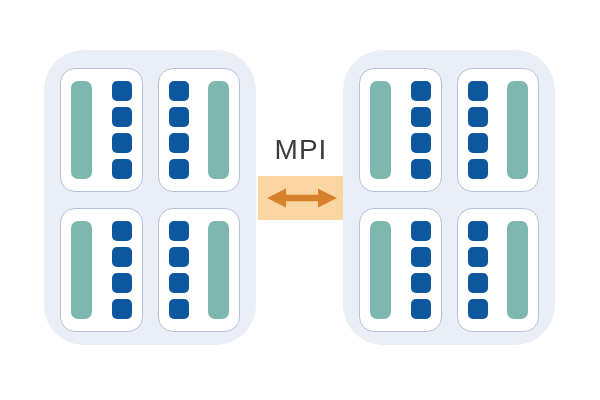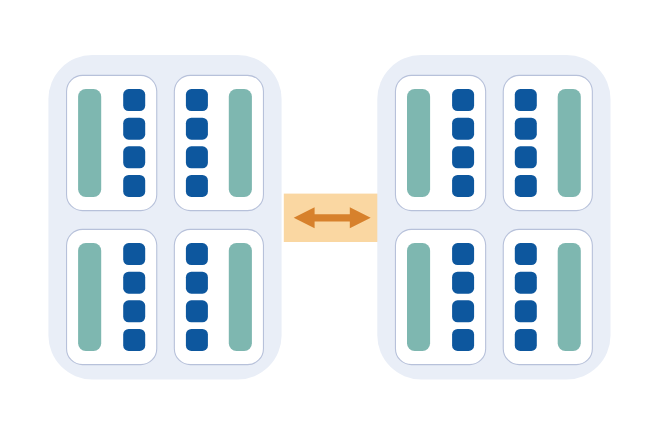--- a/index.html
+++ b/index.html
@@ -80,20 +80,21 @@
         <div class="mem-bar"></div>
         <div class="cores">
           <div class="core"></div>
           <div class="core"></div>
           <div class="core"></div>
           <div class="core"></div>
         </div>
       </div>
     </div>
 
+  <div class="mpi-label">MPI</div>
 
   <div class="mpi-box">
     <svg class="arrow-svg" width="72" height="26" viewBox="0 0 72 26" aria-hidden="true">
       <path d="M1,13 L20,3.5 L20,9.7 L52,9.7 L52,3.5 L71,13 L52,22.5 L52,16.3 L20,16.3 L20,22.5 Z"></path>
     </svg>
   </div>
 
   <div class="node right">
       <div class="socket">
         <div class="mem-bar"></div>

